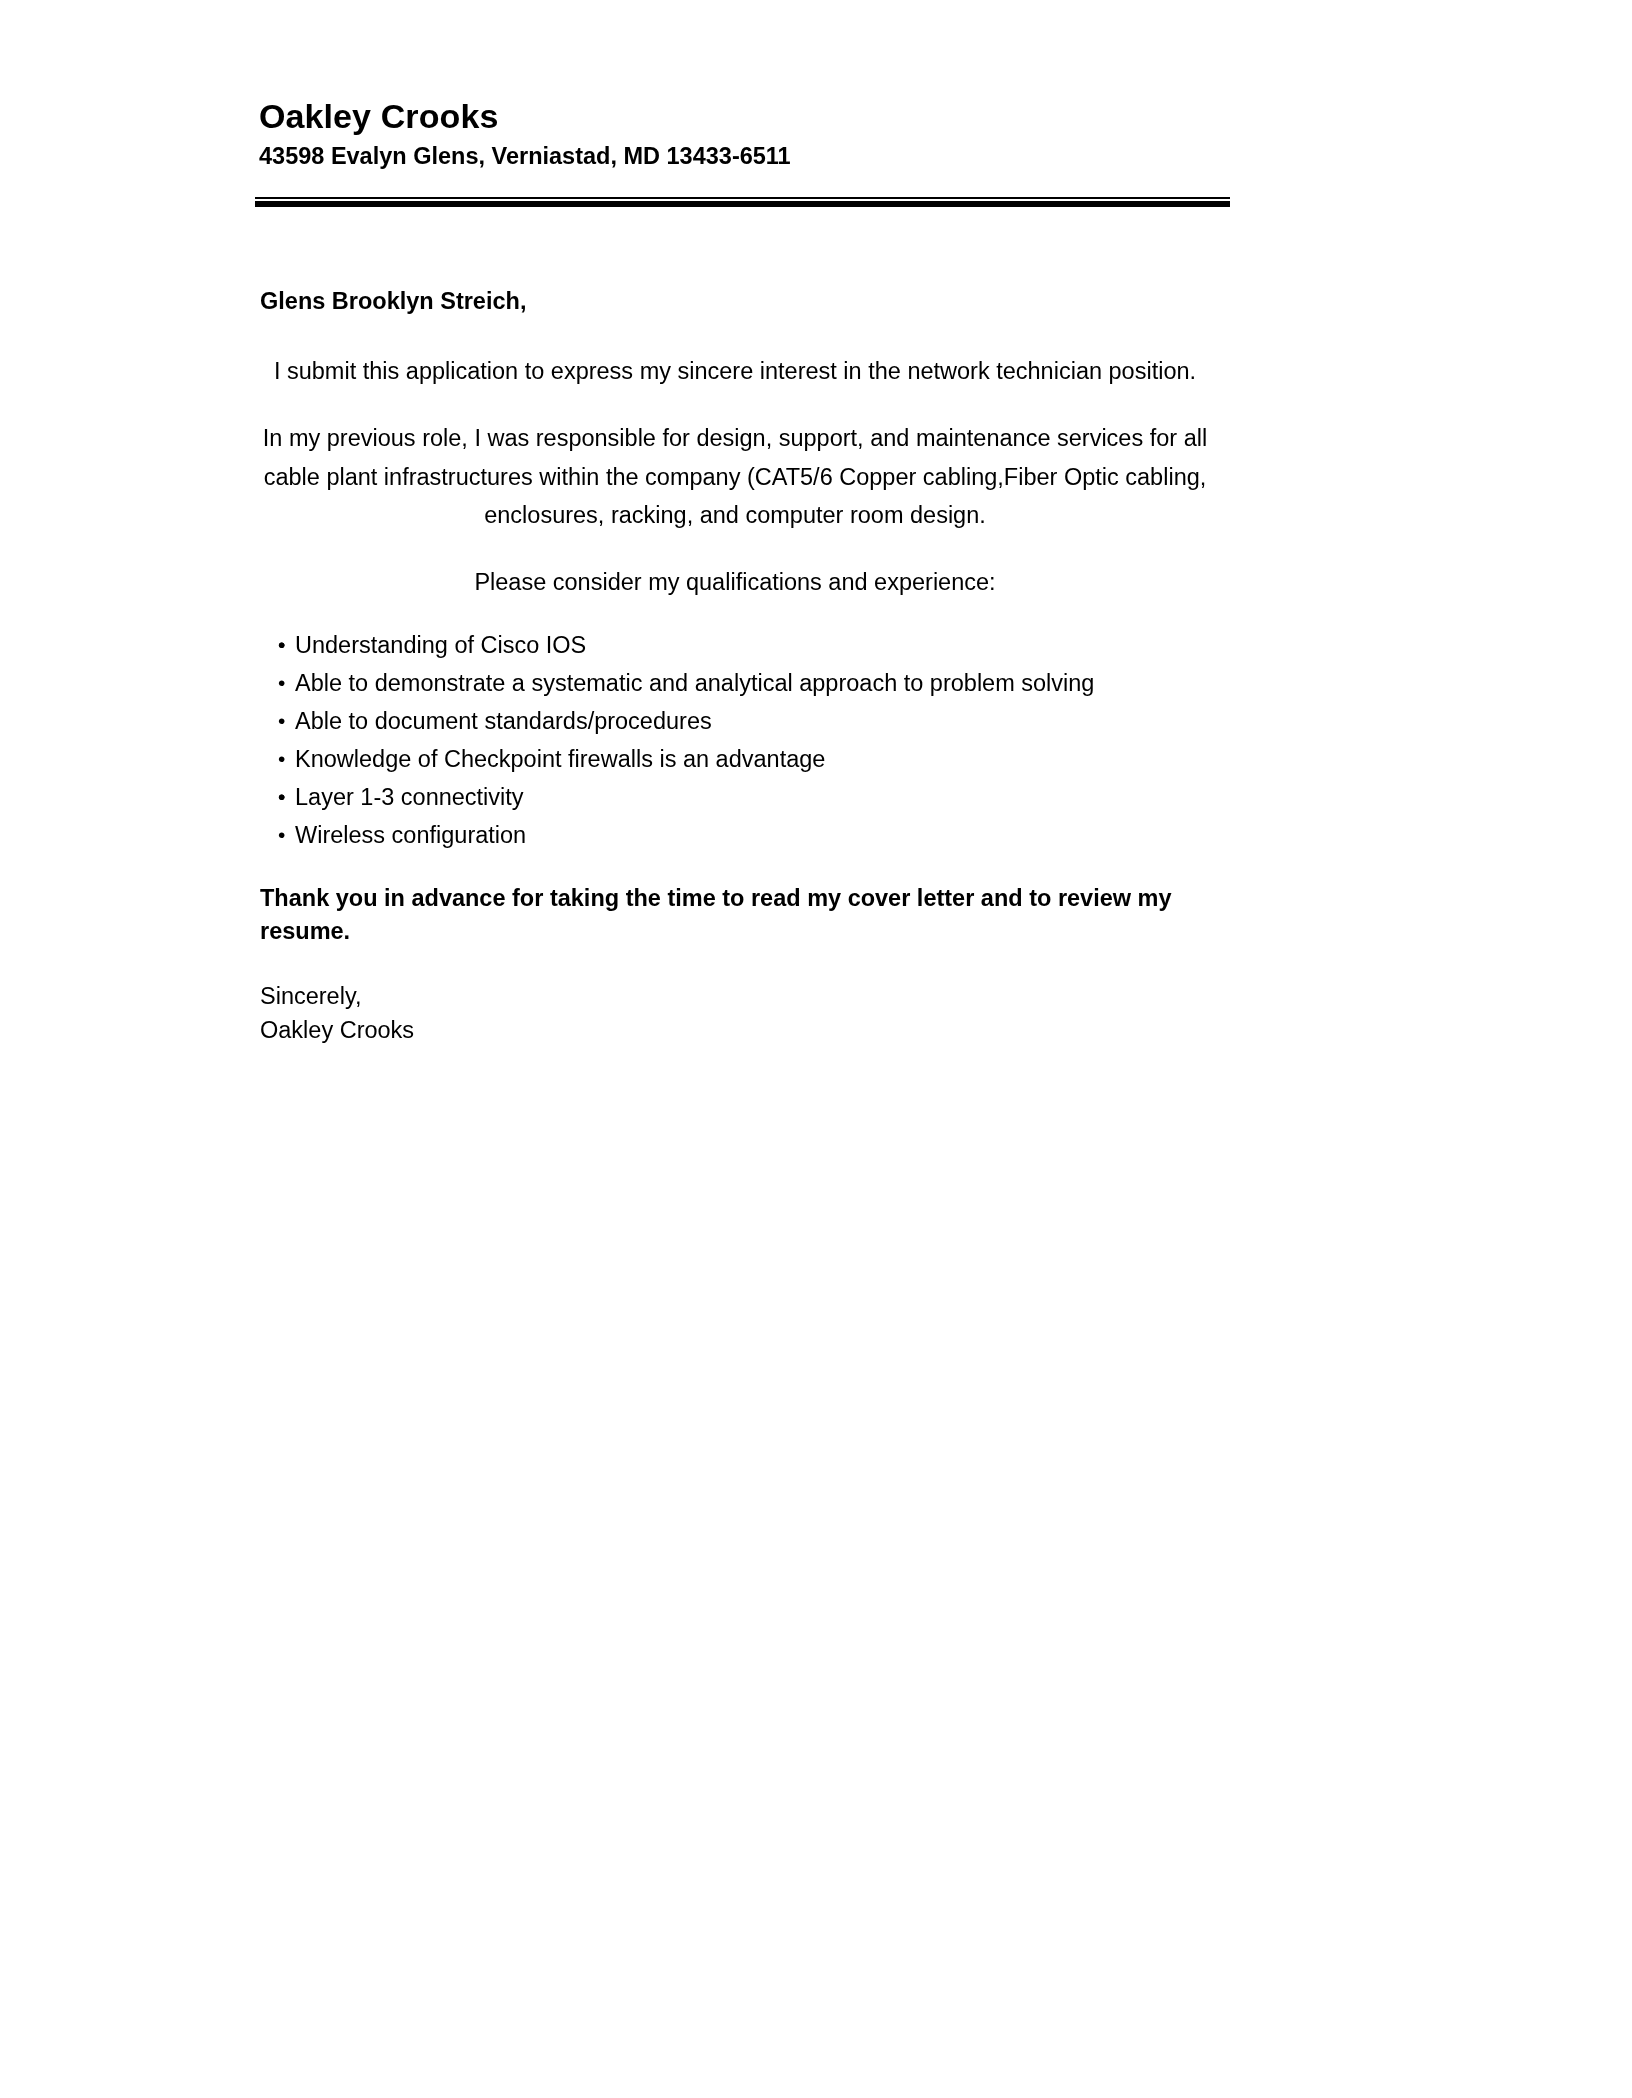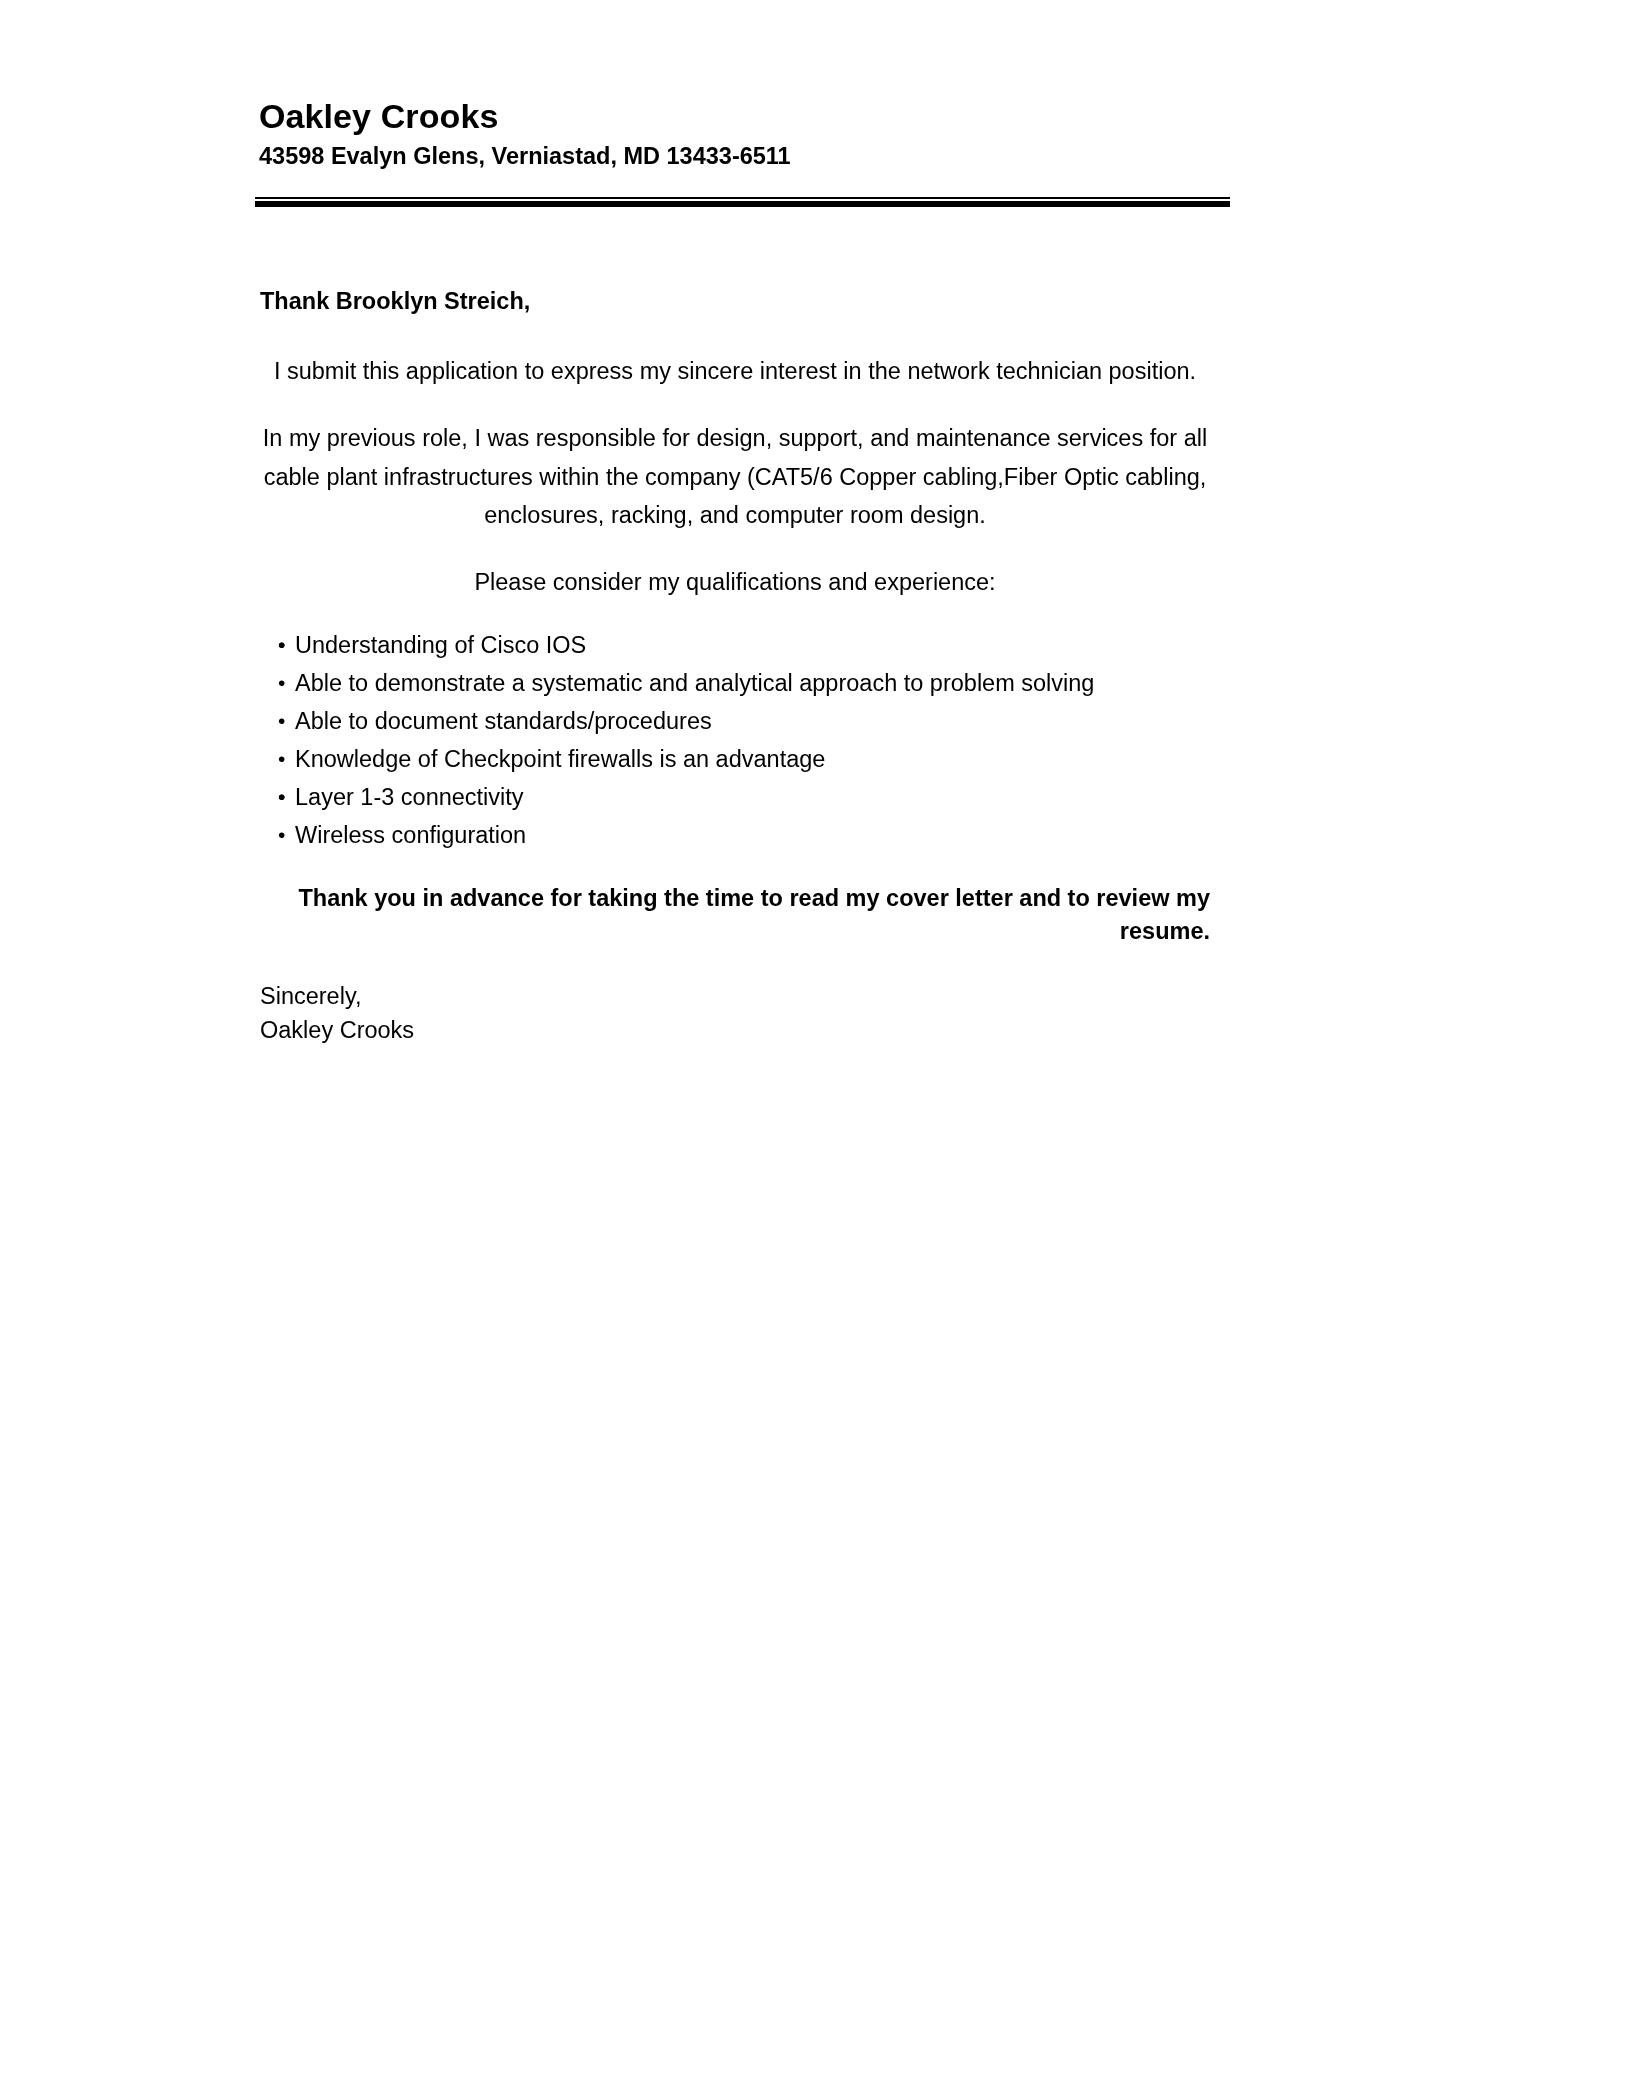--- a/index.html
+++ b/index.html
@@ -115,21 +115,20 @@
     top: 0;
     font-size: 21px;
     line-height: 1.42;
   }
 
   .closing-bold {
     font-size: 23.5px;
     font-weight: 700;
     line-height: 1.4;
     margin: 32px 0 31px 0;
-    text-align: right;
   }
 
   .signoff {
     font-size: 23.5px;
     line-height: 1.45;
     margin: 0;
   }
 
   .signoff .signoff-line {
     display: block;
@@ -147,21 +146,21 @@
     </header>
 
     <div class="divider">
       <div class="rule-thin"></div>
       <div class="rule-gap"></div>
       <div class="rule-thick"></div>
     </div>
 
     <section class="body-block">
 
-      <div class="salutation">Thank Brooklyn Streich,</div>
+      <div class="salutation">Glens Brooklyn Streich,</div>
 
       <p class="para">I submit this application to express my sincere interest in the network technician position.</p>
 
       <p class="para">In my previous role, I was responsible for design, support, and maintenance services for all cable plant infrastructures within the company (CAT5/6 Copper cabling,Fiber Optic cabling, enclosures, racking, and computer room design.</p>
 
       <p class="para">Please consider my qualifications and experience:</p>
 
       <ul class="qual-list">
         <li>
           <span class="bullet-dot">•</span>

